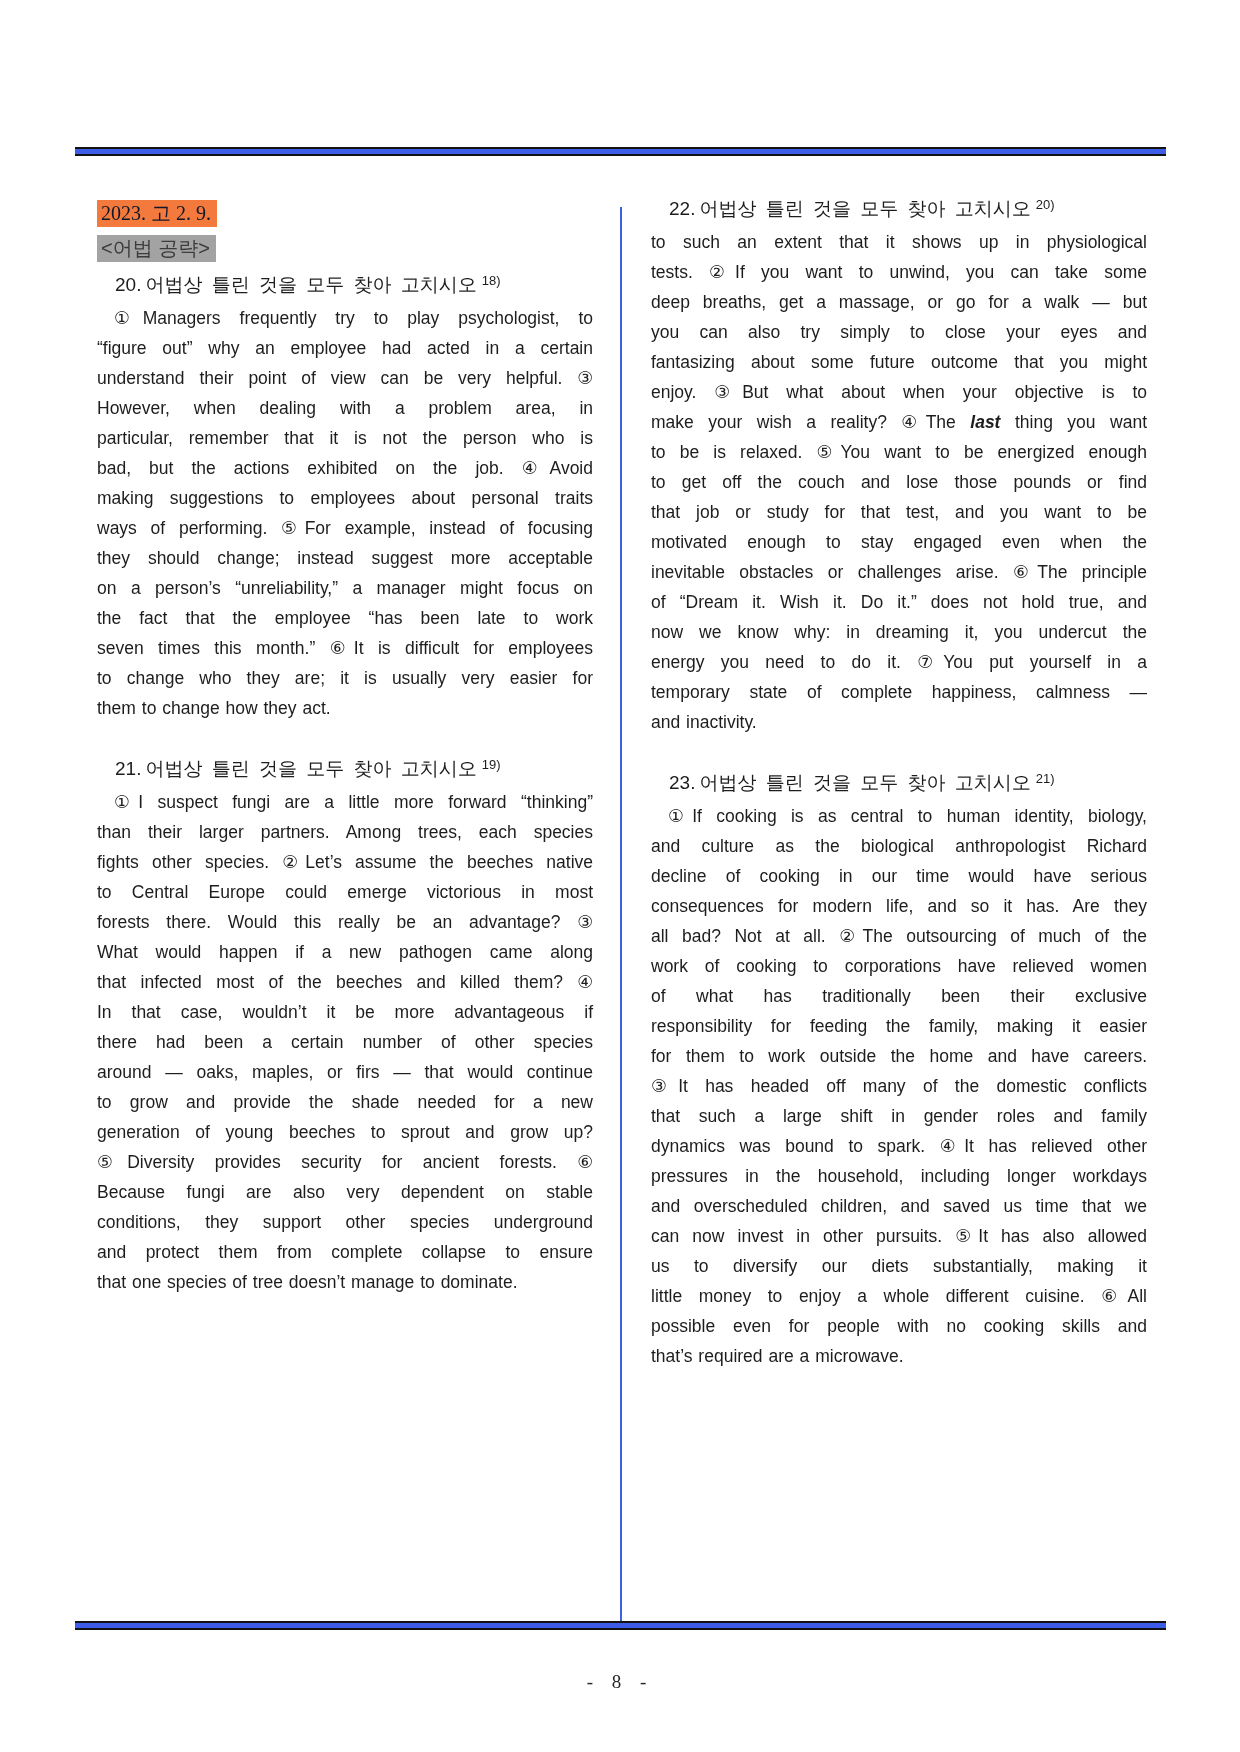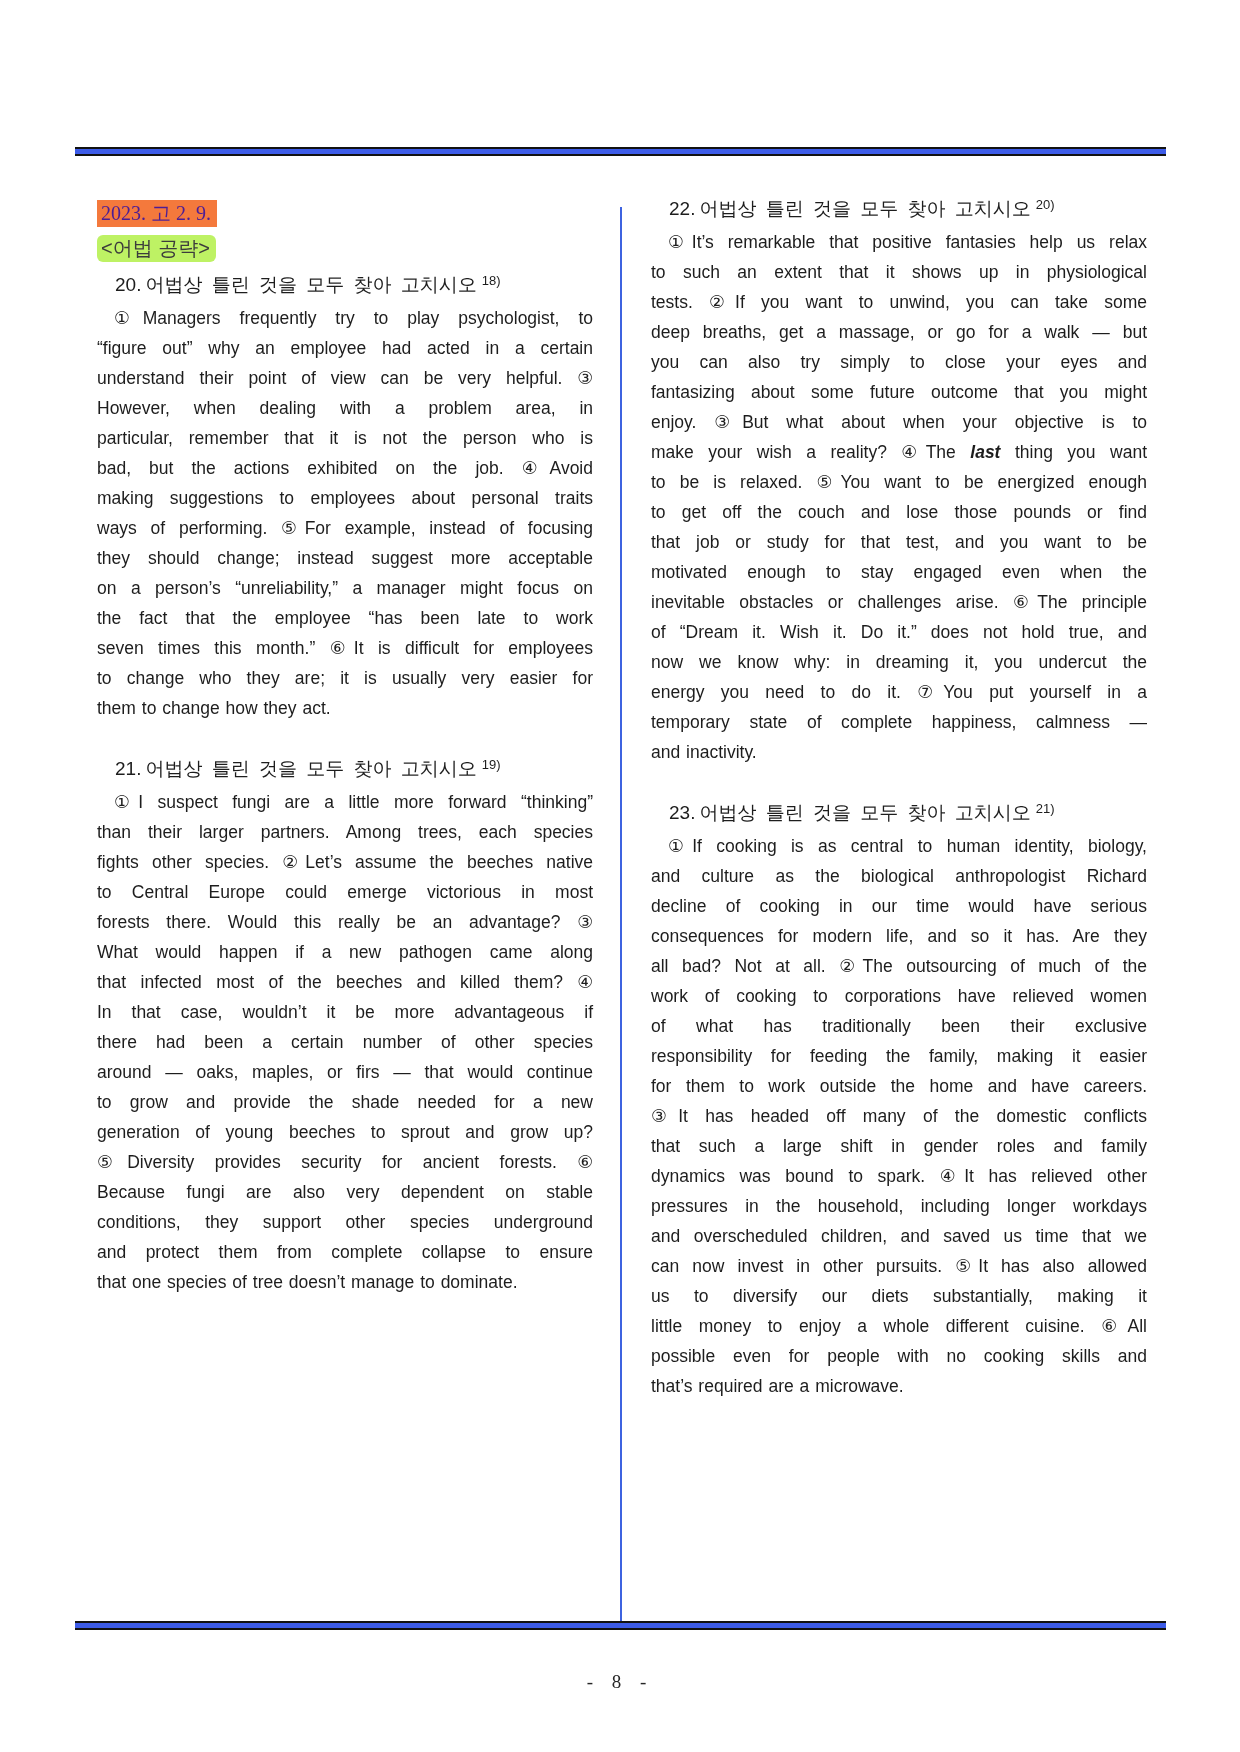--- a/index.html
+++ b/index.html
@@ -15,21 +15,21 @@
   .rule-bar.top { top:147px; }
   .rule-bar.bottom { top:1621px; }
   .col-divider {
     position:absolute; left:620px; top:207px; width:2px; height:1414px; background:#3e63e0;
   }
   .col { position:absolute; width:496px; }
   .col-left  { left:97px;  top:200px; }
   .col-right { left:651px; top:194px; }
 
   .tag-row { margin:0 0 7px 0; line-height:26px; }
-  .tag { display:inline-block; padding:1px 6px 2px 4px; font-size:20px; line-height:24px; color:#4c1d95; }
+  .tag { display:inline-block; padding:1px 6px 2px 4px; font-size:20px; line-height:24px; color:#0f172a; }
   .tag-date  { font-family:"Liberation Serif","DejaVu Serif",serif; }
   .tag-topic { font-family:"Liberation Sans","DejaVu Sans",sans-serif; color:#3c3c3c; }
 
   .q-block { margin:0; }
   .q-block + .q-block { margin-top:31px; }
   .q-heading { font-size:19px; line-height:30px; padding-left:18px; margin-bottom:1px; word-spacing:4px; white-space:nowrap; }
   .q-num { margin-right:4px; }
   .q-footnote { font-size:13px; position:relative; top:-6px; margin-left:5px; word-spacing:0; }
 
   .passage .line {
@@ -54,21 +54,21 @@
   <div class="rule-bar top" style="background-color: rgb(61, 92, 232);"></div>
 
   <div class="col-divider" style="background-color: rgb(62, 99, 224);"></div>
 
   <div class="col col-left">
 
     <div class="tag-row">
       <span class="tag tag-date" style="background-color: rgb(244, 121, 60);">2023. 고 2. 9.</span>
     </div>
     <div class="tag-row">
-      <span class="tag tag-topic" style="background-color: #bef264; border-radius: 6px;">&lt;어법 공략&gt;</span>
+      <span class="tag tag-topic" style="background-color: #a3a3a3;">&lt;어법 공략&gt;</span>
     </div>
 
     <section class="q-block">
       <div class="q-heading">
         <span class="q-num">20.</span><span class="q-prompt">어법상 틀린 것을 모두 찾아 고치시오</span><span class="q-footnote">18)</span>
       </div>
       <div class="passage">
           <div class="line first">①Managers frequently try to play psychologist, to</div>
           <div class="line">“figure out” why an employee had acted in a certain</div>
           <div class="line">understand their point of view can be very helpful. ③</div>
@@ -113,21 +113,20 @@
 
   </div>
 
   <div class="col col-right">
 
     <section class="q-block">
       <div class="q-heading">
         <span class="q-num">22.</span><span class="q-prompt">어법상 틀린 것을 모두 찾아 고치시오</span><span class="q-footnote">20)</span>
       </div>
       <div class="passage">
-          <div class="line first">①It’s remarkable that positive fantasies help us relax</div>
           <div class="line">to such an extent that it shows up in physiological</div>
           <div class="line">tests. ②If you want to unwind, you can take some</div>
           <div class="line">deep breaths, get a massage, or go for a walk — but</div>
           <div class="line">you can also try simply to close your eyes and</div>
           <div class="line">fantasizing about some future outcome that you might</div>
           <div class="line">enjoy. ③But what about when your objective is to</div>
           <div class="line">make your wish a reality? ④The <span class="bi">last</span> thing you want</div>
           <div class="line">to be is relaxed. ⑤You want to be energized enough</div>
           <div class="line">to get off the couch and lose those pounds or find</div>
           <div class="line">that job or study for that test, and you want to be</div>

